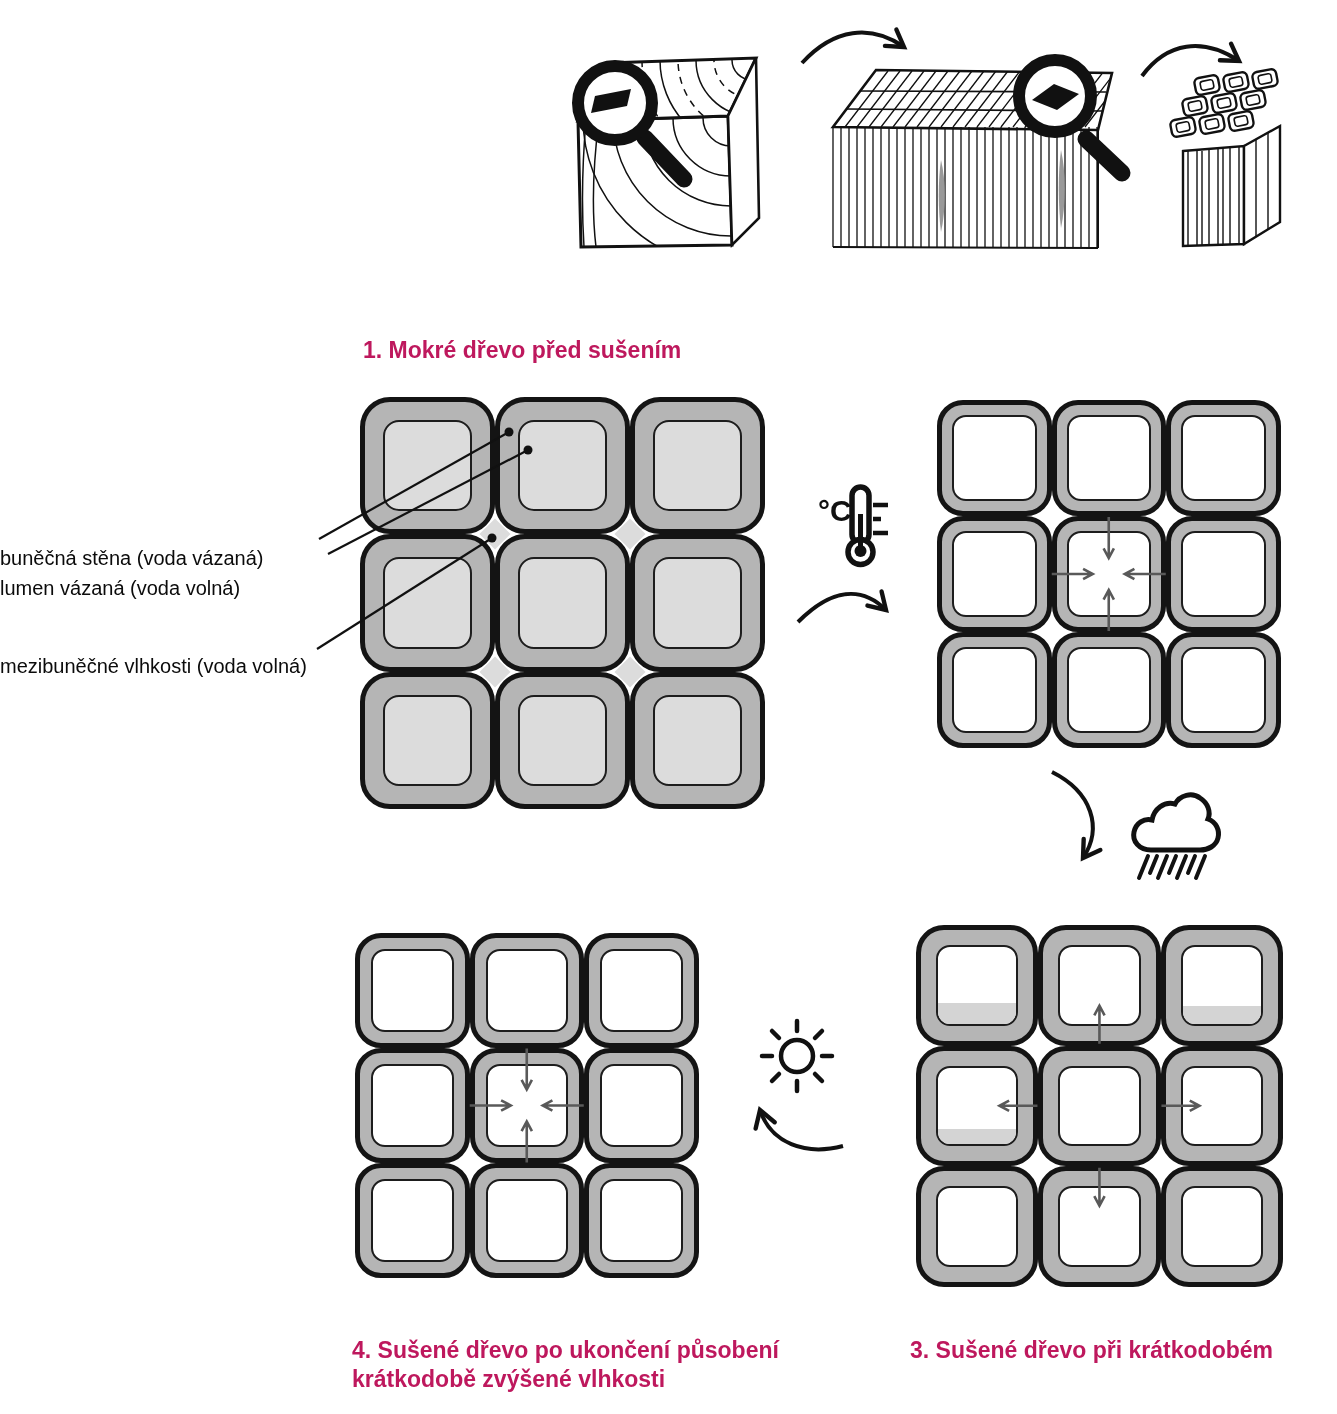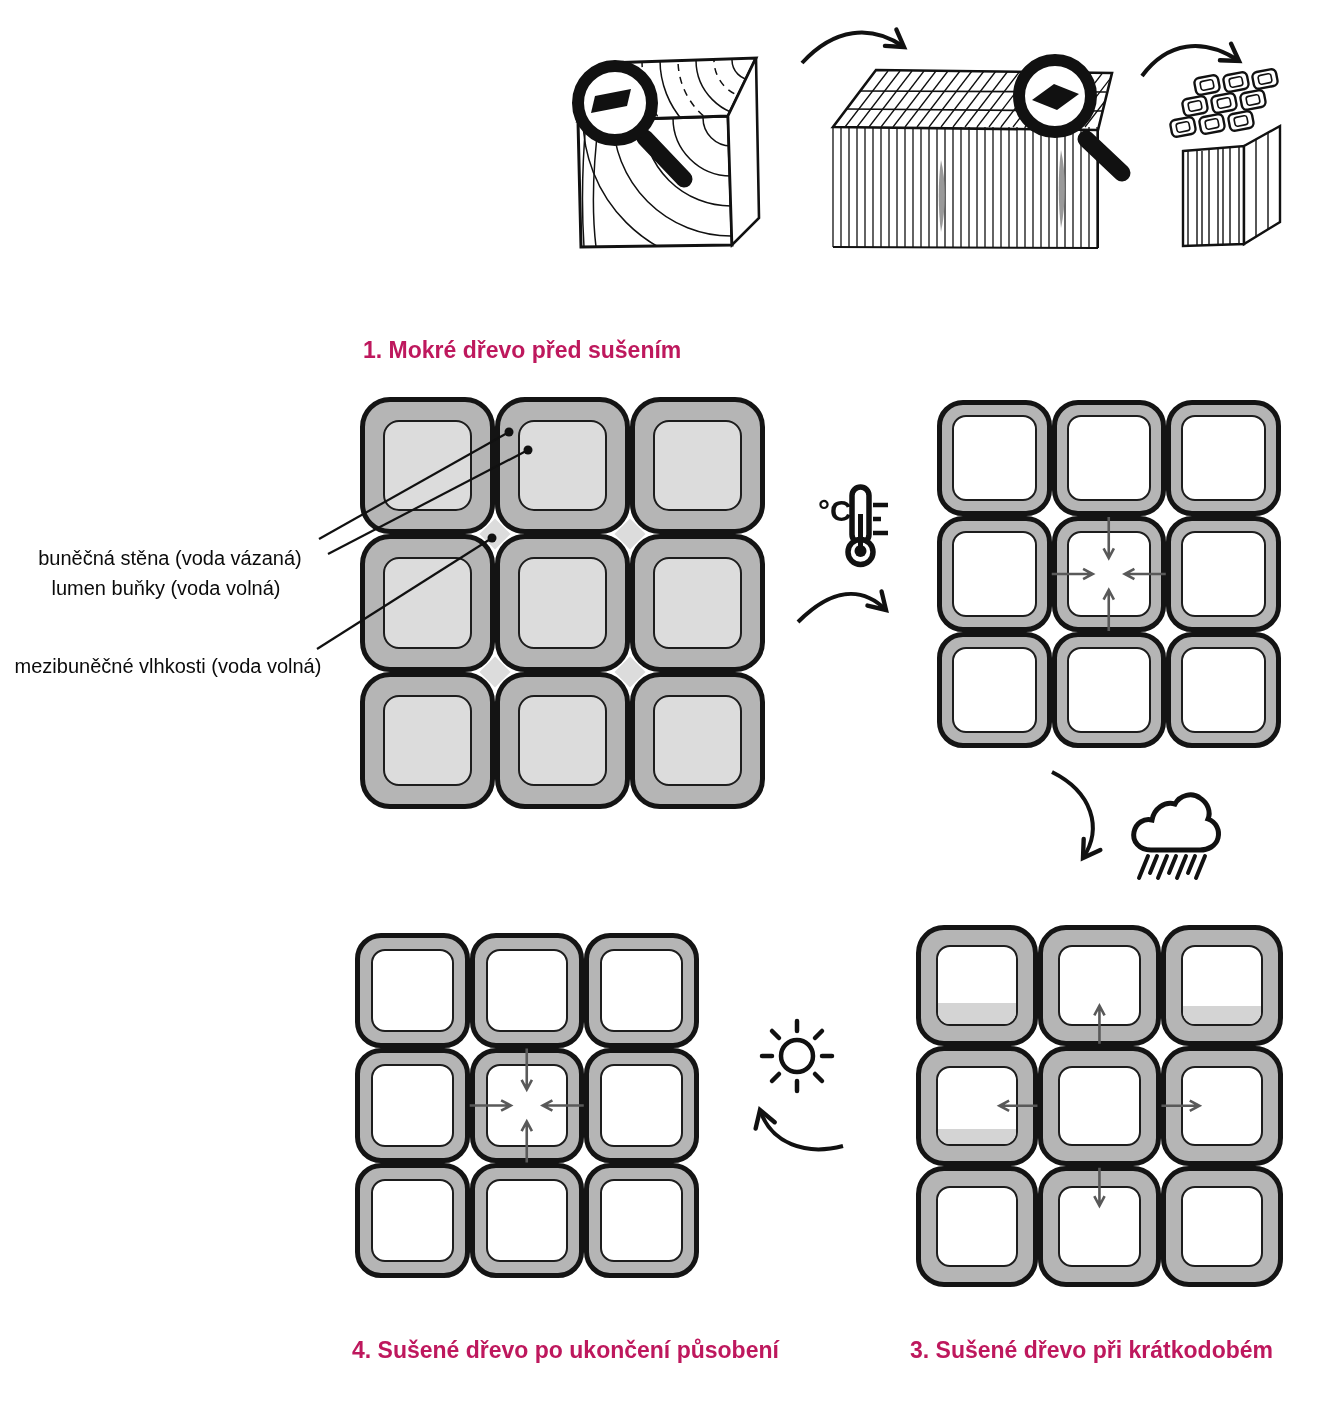--- a/index.html
+++ b/index.html
@@ -1,21 +1,21 @@
 <!DOCTYPE html>
 <html><head>
 <meta charset="utf-8">
 <style>
   html,body{margin:0;padding:0;background:#fff;}
   .canvas{position:relative;width:1337px;height:1414px;background:#fff;overflow:hidden;
           font-family:"Liberation Sans","DejaVu Sans",sans-serif;color:#000;}
   svg{display:block;}
   .abs{position:absolute;}
   .title{font-size:23px;font-weight:bold;white-space:nowrap;line-height:29px;color:#be185d;}
-  .lbl{font-size:20px;line-height:24px;text-align:center;white-space:nowrap;color:#0b0b0b;}
+  .lbl{font-size:20px;line-height:24px;text-align:left;white-space:nowrap;color:#0b0b0b;}
   .grid{position:absolute;}
   .cell{position:absolute;box-sizing:border-box;border:5px solid #141414;z-index:1;}
   .lumen{position:absolute;border:2.5px solid #1d1d1d;overflow:hidden;}
   .water{position:absolute;left:-2px;right:-2px;bottom:-2px;}
   .junction{position:absolute;transform:rotate(45deg);z-index:0;width:22px;height:22px;}
   .grid-arrows{position:absolute;left:0;top:0;z-index:2;pointer-events:none;}
   #overlay{position:absolute;left:0;top:0;z-index:5;pointer-events:none;}
   #headerart{position:absolute;left:0;top:0;z-index:0;}
 </style>
 </head>
@@ -139,24 +139,25 @@
       </g>
     </g>
   </svg>
 
   <div class="abs title" style="left:363px;top:336px;">1. Mokré dřevo před sušením</div>
   <div class="abs title" style="left:910px;top:1336px;">
     <div>3. Sušené dřevo při krátkodobém</div>
   </div>
   <div class="abs title" style="left:352px;top:1336px;">
     <div>4. Sušené dřevo po ukončení působení</div>
+    <div>krátkodobě zvýšené vlhkosti</div>
   </div>
 
   <div class="abs lbl" style="left:0;top:546px;width:340px;">buněčná stěna (voda vázaná)</div>
-  <div class="abs lbl" style="left:0;top:576px;width:332px;">lumen buňky (voda volná)</div>
+  <div class="abs lbl" style="left:0;top:576px;width:332px;">lumen vázaná (voda volná)</div>
   <div class="abs lbl" style="left:0;top:654px;width:336px;">mezibuněčné vlhkosti (voda volná)</div>
 
   <div class="grid" style="left: 360px; top: 397px; width: 405px; height: 411.9px;">
       <div class="junction" style="left: 124px; top: 126.3px; background: rgb(220, 220, 220);"></div>
       <div class="junction" style="left: 259px; top: 126.3px; background: rgb(220, 220, 220);"></div>
       <div class="junction" style="left: 124px; top: 263.6px; background: rgb(220, 220, 220);"></div>
       <div class="junction" style="left: 259px; top: 263.6px; background: rgb(220, 220, 220);"></div>
       <div class="cell" style="left: 0px; top: 0px; width: 135px; height: 137.3px; border-radius: 30px; background: rgb(181, 181, 181);">
         <div class="lumen" style="inset: 18px; border-radius: 16px; background: rgb(220, 220, 220);"></div>
       </div>

